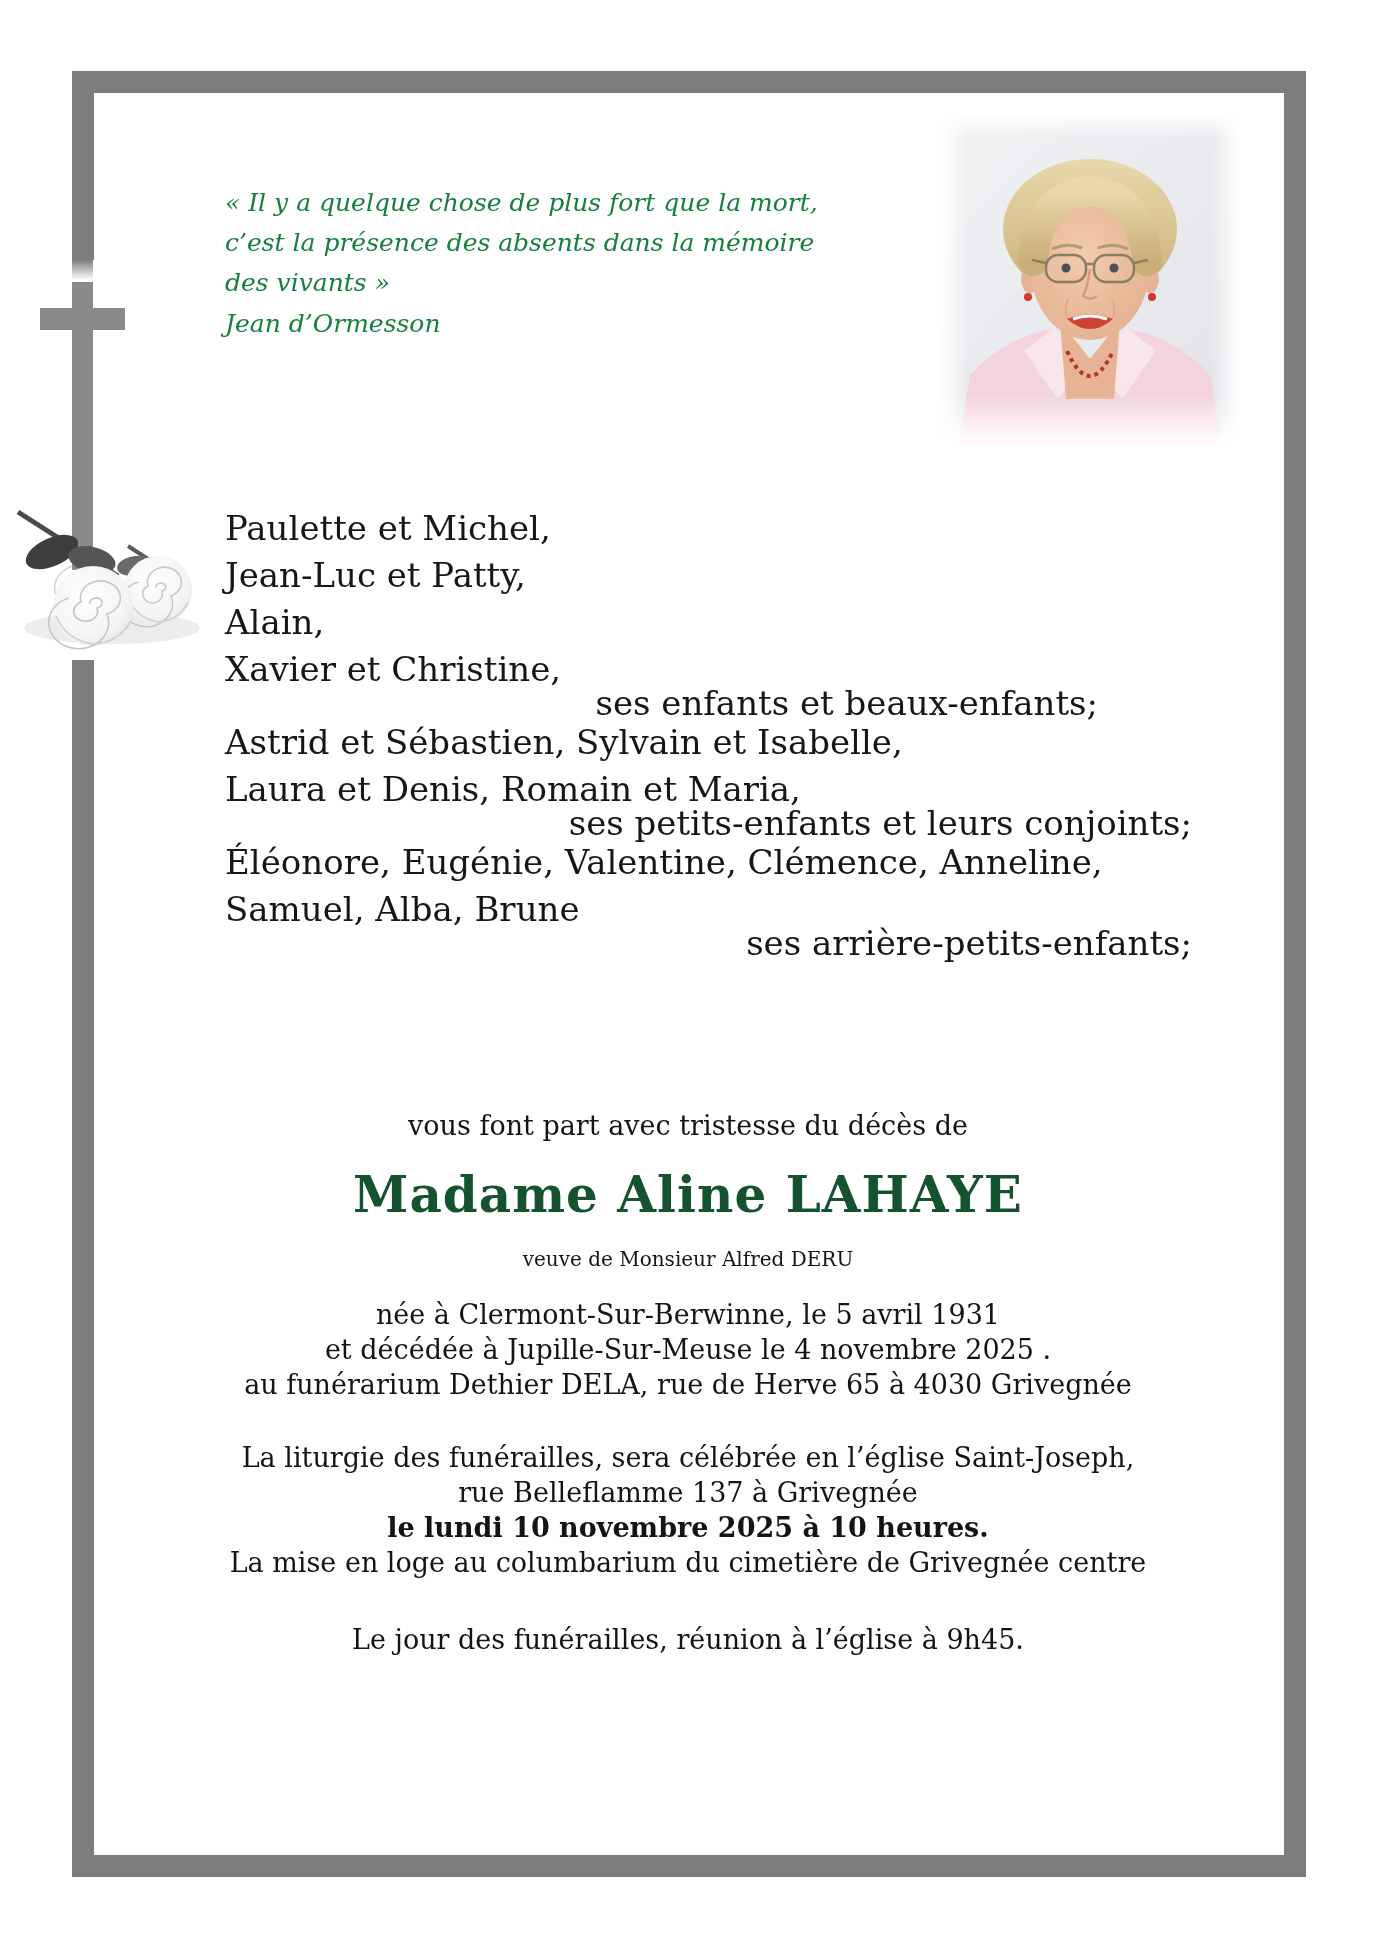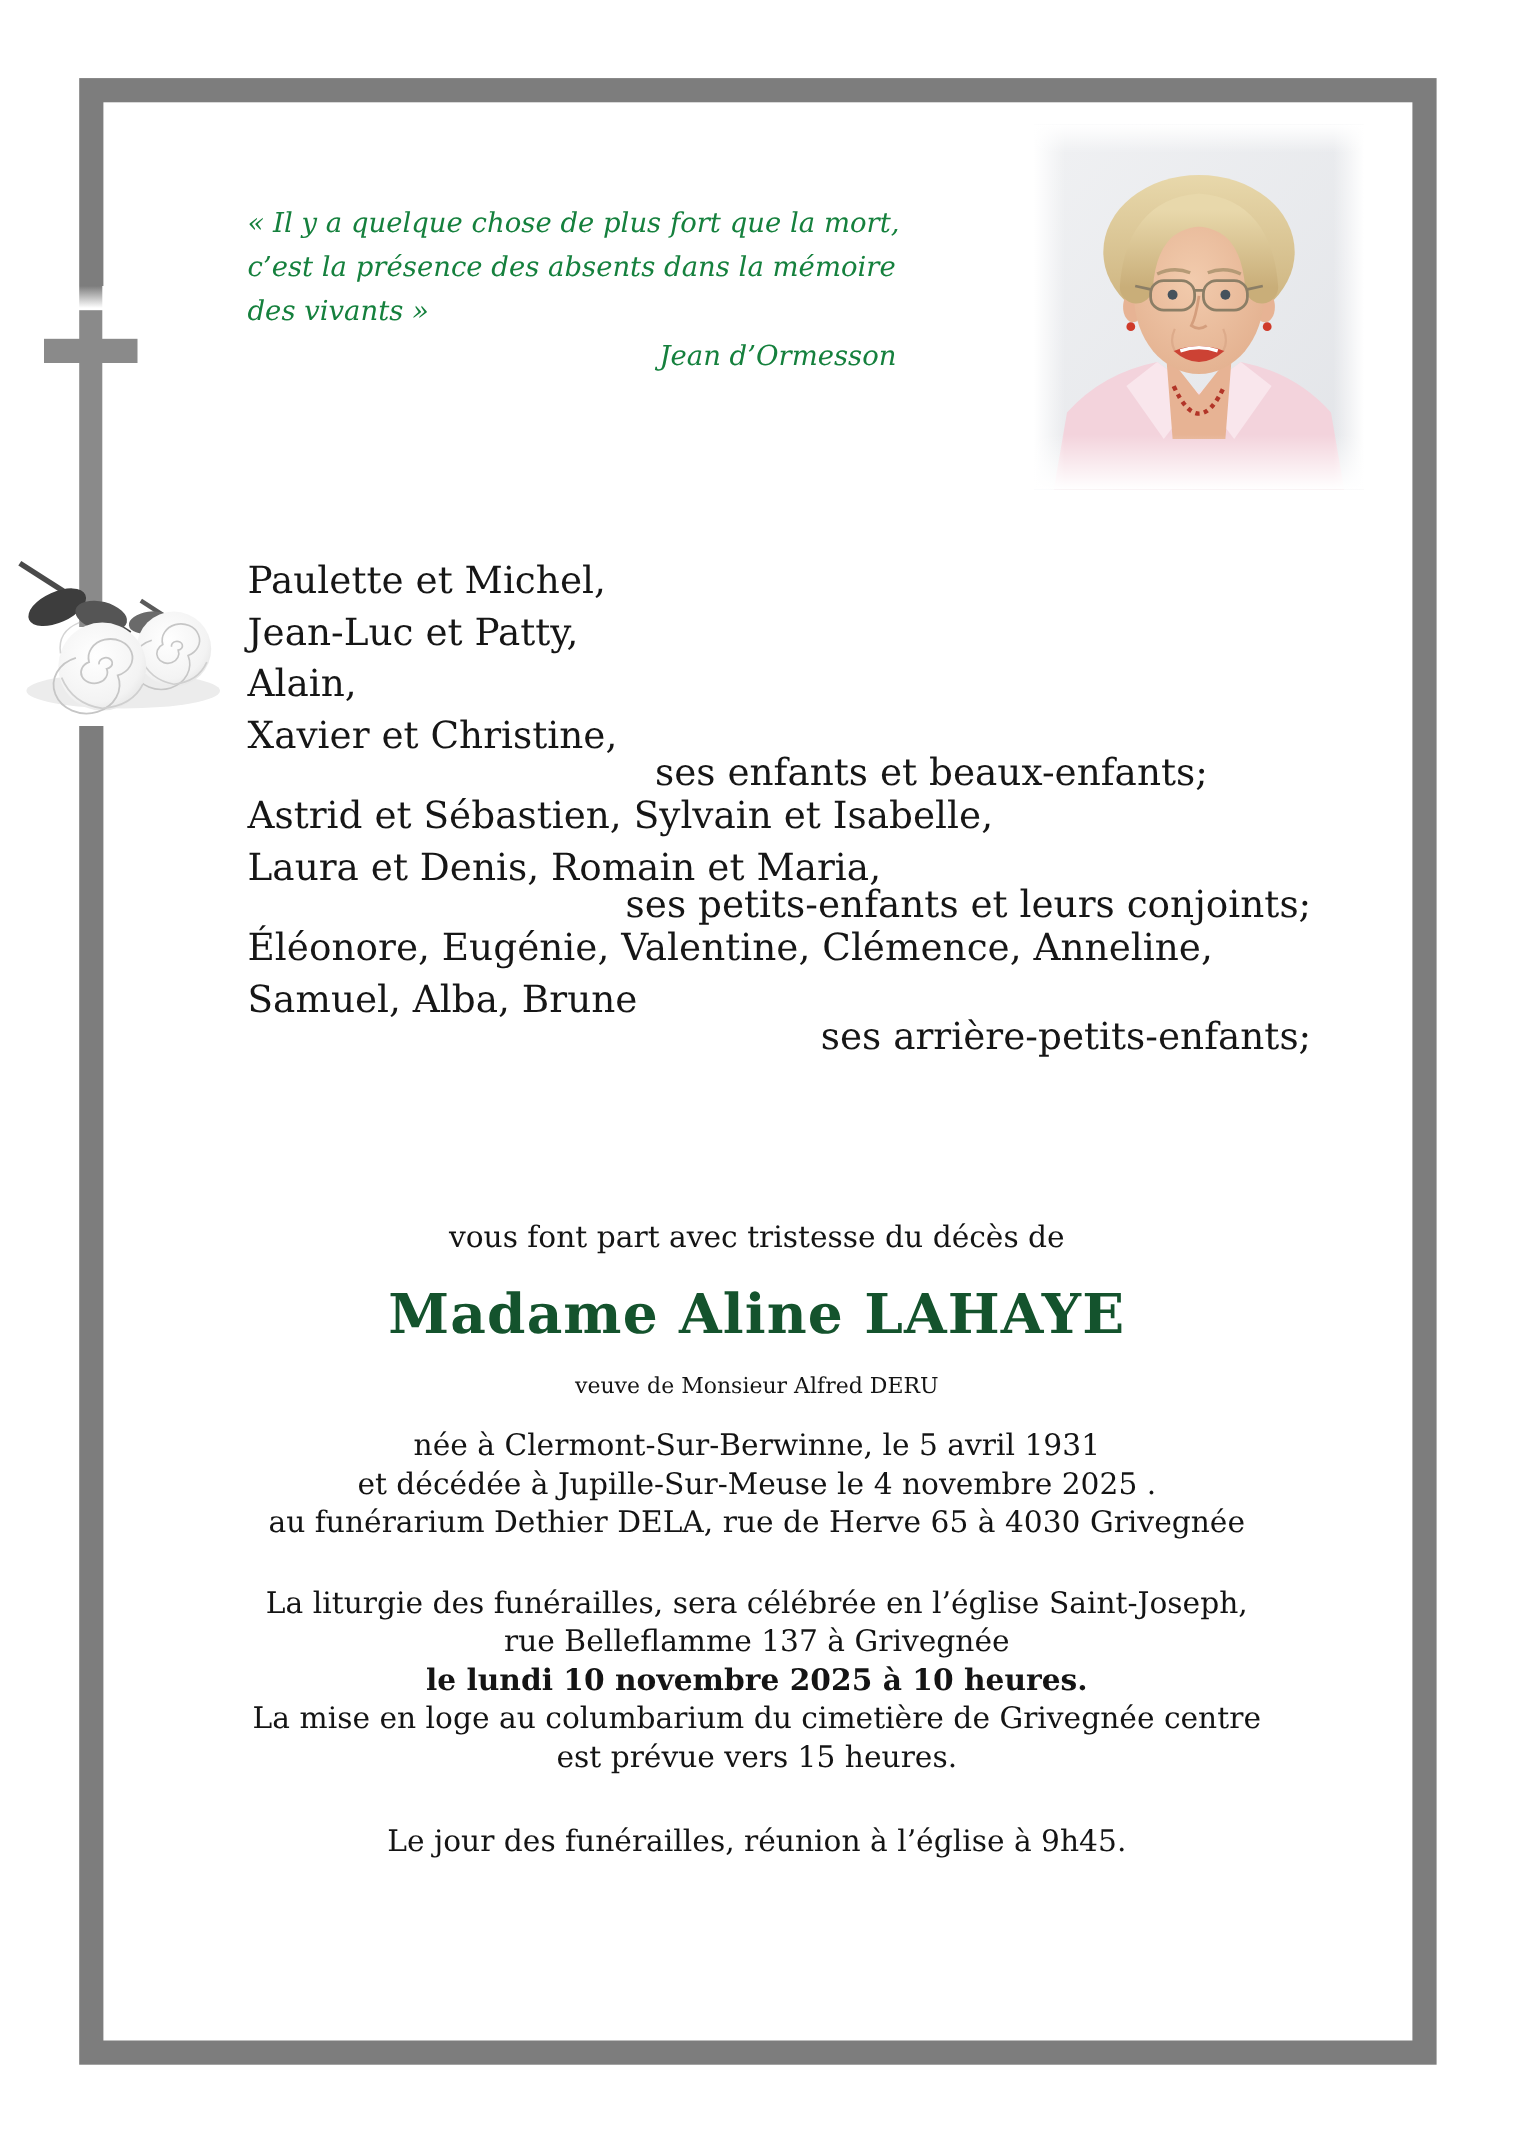--- a/index.html
+++ b/index.html
@@ -10,21 +10,21 @@
   }
   .frame{
     position:absolute;left:72px;top:71px;width:1234px;height:1806px;
     box-sizing:border-box;border:22px solid #7d7d7d;
   }
   
   .quote{
     position:absolute;left:225px;top:183px;width:612px;
     font-style:italic;font-size:25px;line-height:40px;color:#15803d;
   }
-  .quote .attribution{text-align:right;padding-right:22px;margin-top:1px;}
+  .quote .attribution{text-align:left;padding-right:22px;margin-top:1px;}
   
   .family{
     position:absolute;left:225px;top:505px;width:967px;
     font-size:34px;line-height:47px;color:#161616;
   }
   .family .rlabel{text-align:right;margin-top:-13px;}
   .family .rlabel.first{padding-right:94px;}
   .family .after-label{margin-top:-8px;}
   
   .announce{
@@ -211,15 +211,14 @@
   <p class="intro">vous font part avec tristesse du décès de</p>
   <p class="title">Madame Aline LAHAYE</p>
   <p class="subtitle">veuve de Monsieur Alfred DERU</p>
   <p class="dates">née à Clermont-Sur-Berwinne, le 5 avril 1931</p>
   <p>et décédée à Jupille-Sur-Meuse le 4 novembre 2025 .</p>
   <p>au funérarium Dethier DELA, rue de Herve 65 à 4030 Grivegnée</p>
   <p class="liturgy">La liturgie des funérailles, sera célébrée en l’église Saint-Joseph,</p>
   <p>rue Belleflamme 137 à Grivegnée</p>
   <p class="bold-line">le lundi 10 novembre 2025 à 10 heures.</p>
   <p>La mise en loge au columbarium du cimetière de Grivegnée centre</p>
-  <p>est prévue vers 15 heures.</p>
   <p class="meeting">Le jour des funérailles, réunion à l’église à 9h45.</p>
 </div>
 
 </body></html>

